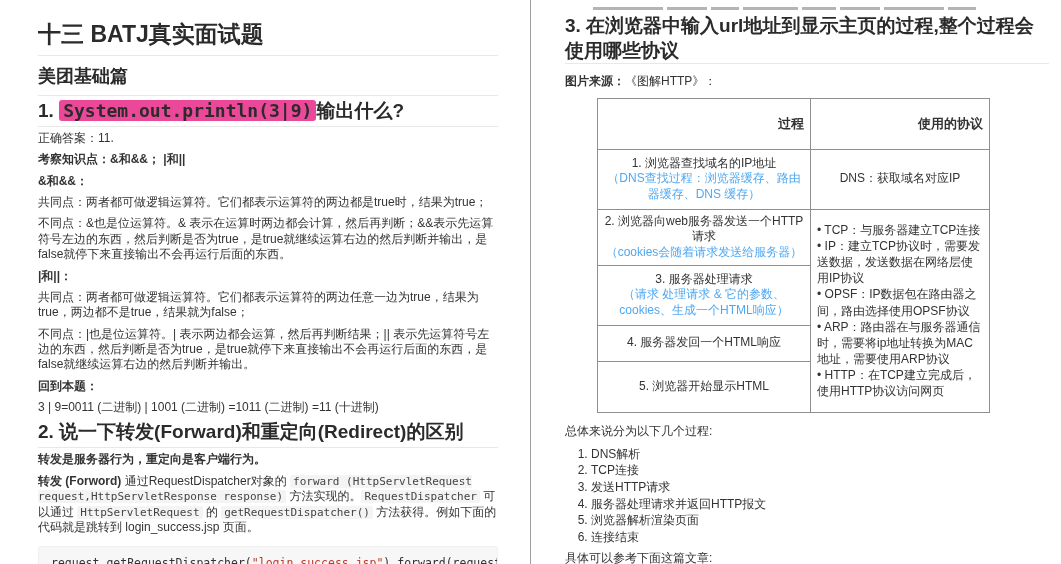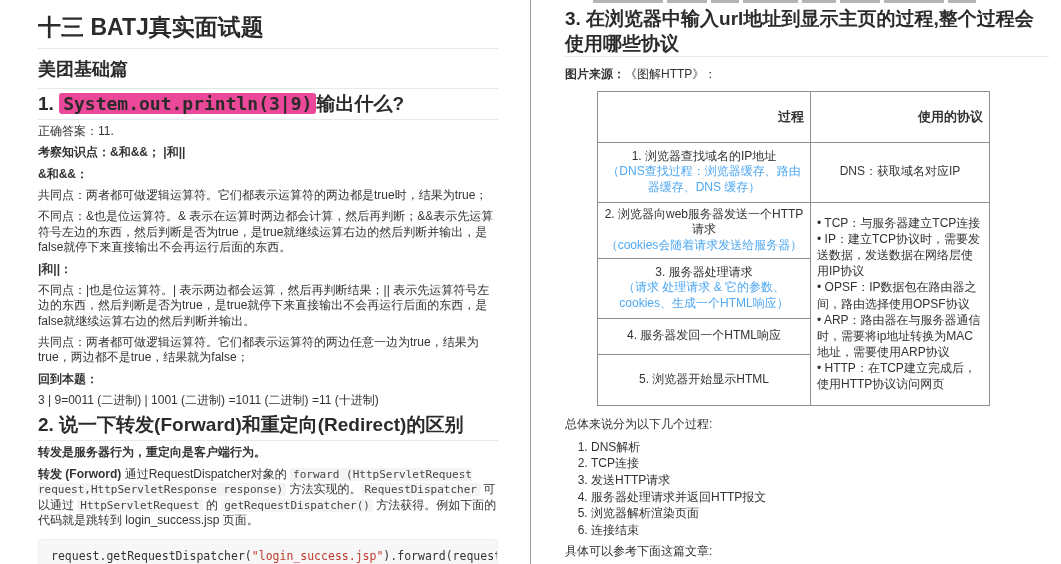--- a/index.html
+++ b/index.html
@@ -1,19 +1,19 @@
 <!DOCTYPE html>
 <html><head>
 <meta charset="utf-8">
 <style>
   html,body{margin:0;padding:0;background:#fff;}
   body{width:1061px;height:564px;overflow:hidden;position:relative;
        font-family:"Liberation Sans","DejaVu Sans",sans-serif;color:#333;}
   .page{display:flex;width:1061px;height:564px;}
-  .col{box-sizing:border-box;}
+  .col{box-sizing:border-box;margin-top:7px;}
   .col-left{width:530px;padding:14px 32px 0 38px;}
   .divider{width:1px;background:#9e9e9e;height:564px;flex:none;}
   .col-right{width:530px;padding:0 12px 0 34px;}
   h1,h2{color:#2b2b2b;font-weight:bold;margin:0;}
   h1{font-size:23px;line-height:1.15;padding-bottom:8px;border-bottom:1px solid #e8e8e8;}
   h2.sec{font-size:18px;line-height:1.2;margin-top:10px;padding-bottom:7px;border-bottom:1px solid #e8e8e8;}
   h2.q{font-size:19px;line-height:22px;margin-top:4px;padding-bottom:4px;border-bottom:1px solid #e8e8e8;}
   h2.q3{font-size:19px;line-height:1.3;margin-top:2px;border-bottom:1px solid #e8e8e8;margin-bottom:8px;}
   p{font-size:12px;line-height:1.28;margin:2px 0;padding:2px 0;}
   .b{font-weight:bold;}
@@ -48,22 +48,22 @@
     <h2 class="sec">美团基础篇</h2>
 
     <h2 class="q"><span>1. </span><code class="code-lg">System.out.println(3|9)</code><span>输出什么?</span></h2>
 
     <p>正确答案：11.</p>
     <p class="b">考察知识点：&amp;和&amp;&amp;； |和||</p>
     <p class="b">&amp;和&amp;&amp;：</p>
     <p>共同点：两者都可做逻辑运算符。它们都表示运算符的两边都是true时，结果为true；</p>
     <p>不同点：&amp;也是位运算符。&amp; 表示在运算时两边都会计算，然后再判断；&amp;&amp;表示先运算符号左边的东西，然后判断是否为true，是true就继续运算右边的然后判断并输出，是false就停下来直接输出不会再运行后面的东西。</p>
     <p class="b">|和||：</p>
+    <p>共同点：两者都可做逻辑运算符。它们都表示运算符的两边任意一边为true，结果为true，两边都不是true，结果就为false；</p>
     <p>不同点：|也是位运算符。| 表示两边都会运算，然后再判断结果；|| 表示先运算符号左边的东西，然后判断是否为true，是true就停下来直接输出不会再运行后面的东西，是false就继续运算右边的然后判断并输出。</p>
-    <p>共同点：两者都可做逻辑运算符。它们都表示运算符的两边任意一边为true，结果为true，两边都不是true，结果就为false；</p>
     <p class="b">回到本题：</p>
     <p>3 | 9=0011 (二进制)  | 1001 (二进制) =1011 (二进制) =11 (十进制)</p>
 
     <h2 class="q">2. 说一下转发(Forward)和重定向(Redirect)的区别</h2>
 
     <p class="b">转发是服务器行为，重定向是客户端行为。</p>
 
     <p><span class="b">转发 (Forword)</span><span>  通过RequestDispatcher对象的 </span><code class="code-inline">forward (HttpServletRequest request,HttpServletResponse response)</code><span> 方法实现的。</span><code class="code-inline">RequestDispatcher</code><span> 可以通过 </span><code class="code-inline">HttpServletRequest</code><span> 的 </span><code class="code-inline">getRequestDispatcher()</code><span> 方法获得。例如下面的代码就是跳转到 login_success.jsp 页面。</span></p>
 
     <div class="codeblock mono"><span>request.getRequestDispatcher(</span><span id="code-str" style="color: rgb(192, 57, 43);">"login_success.jsp"</span><span>).forward(request, response);</span></div>

